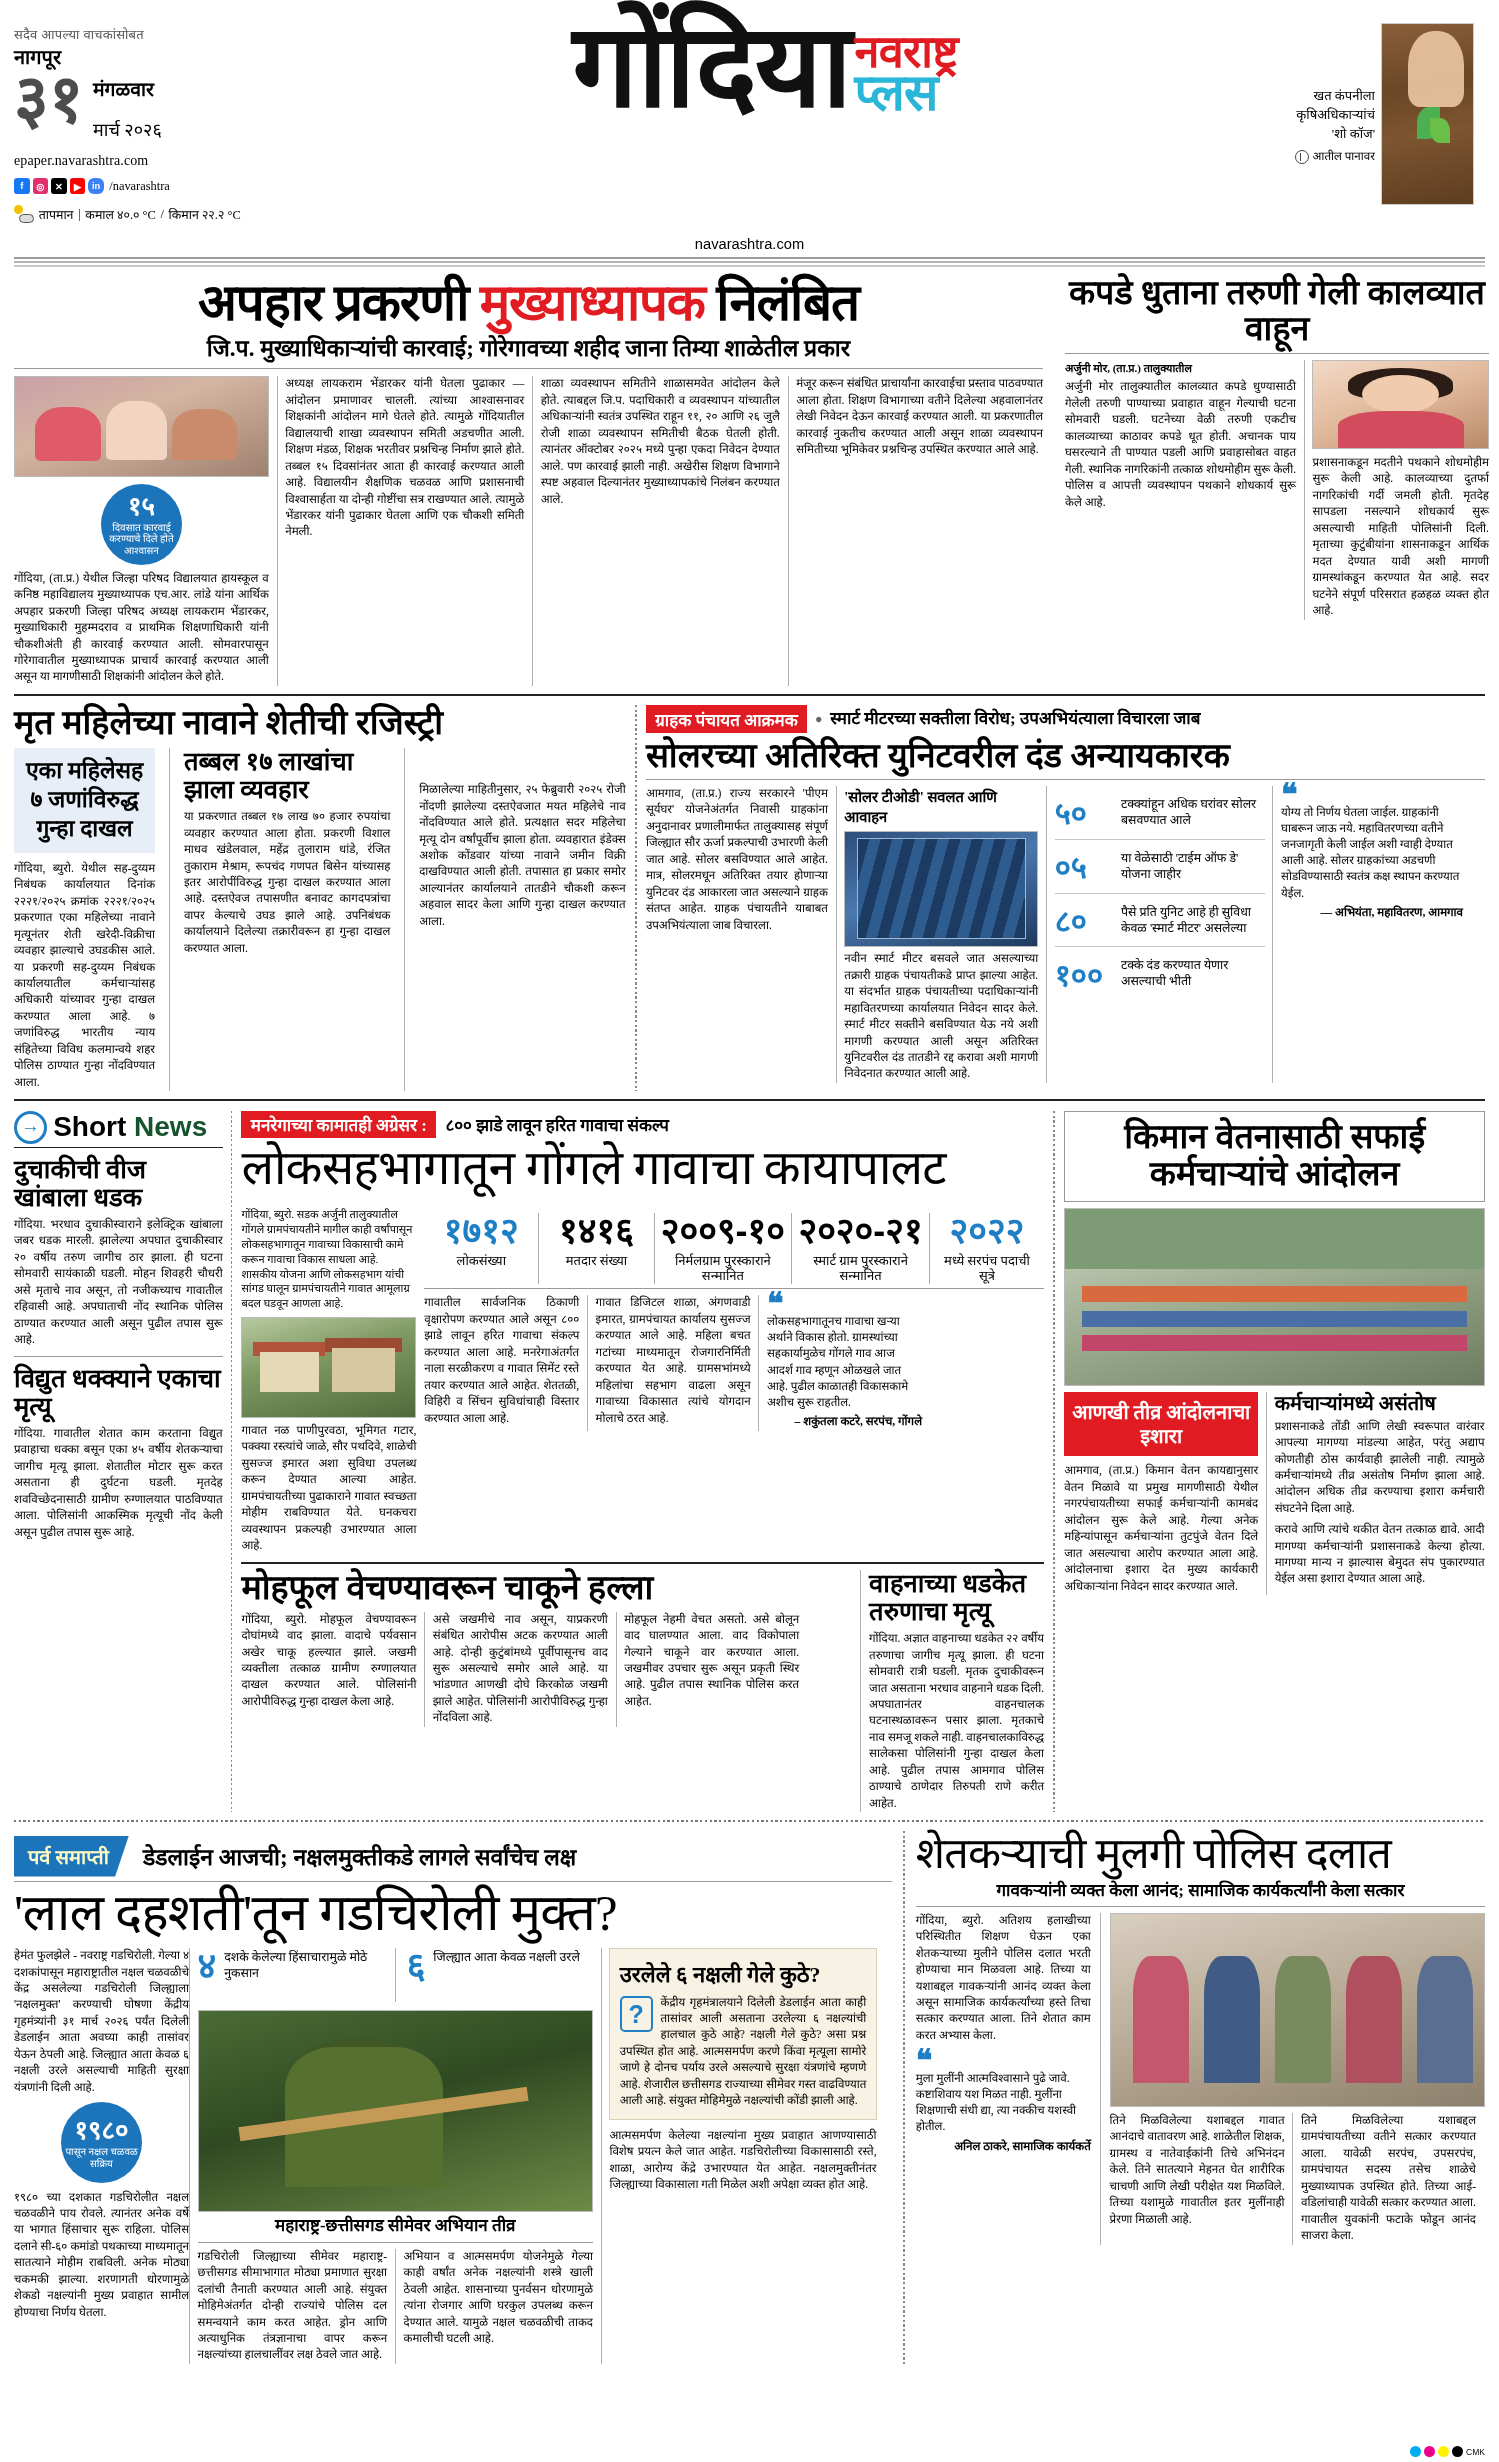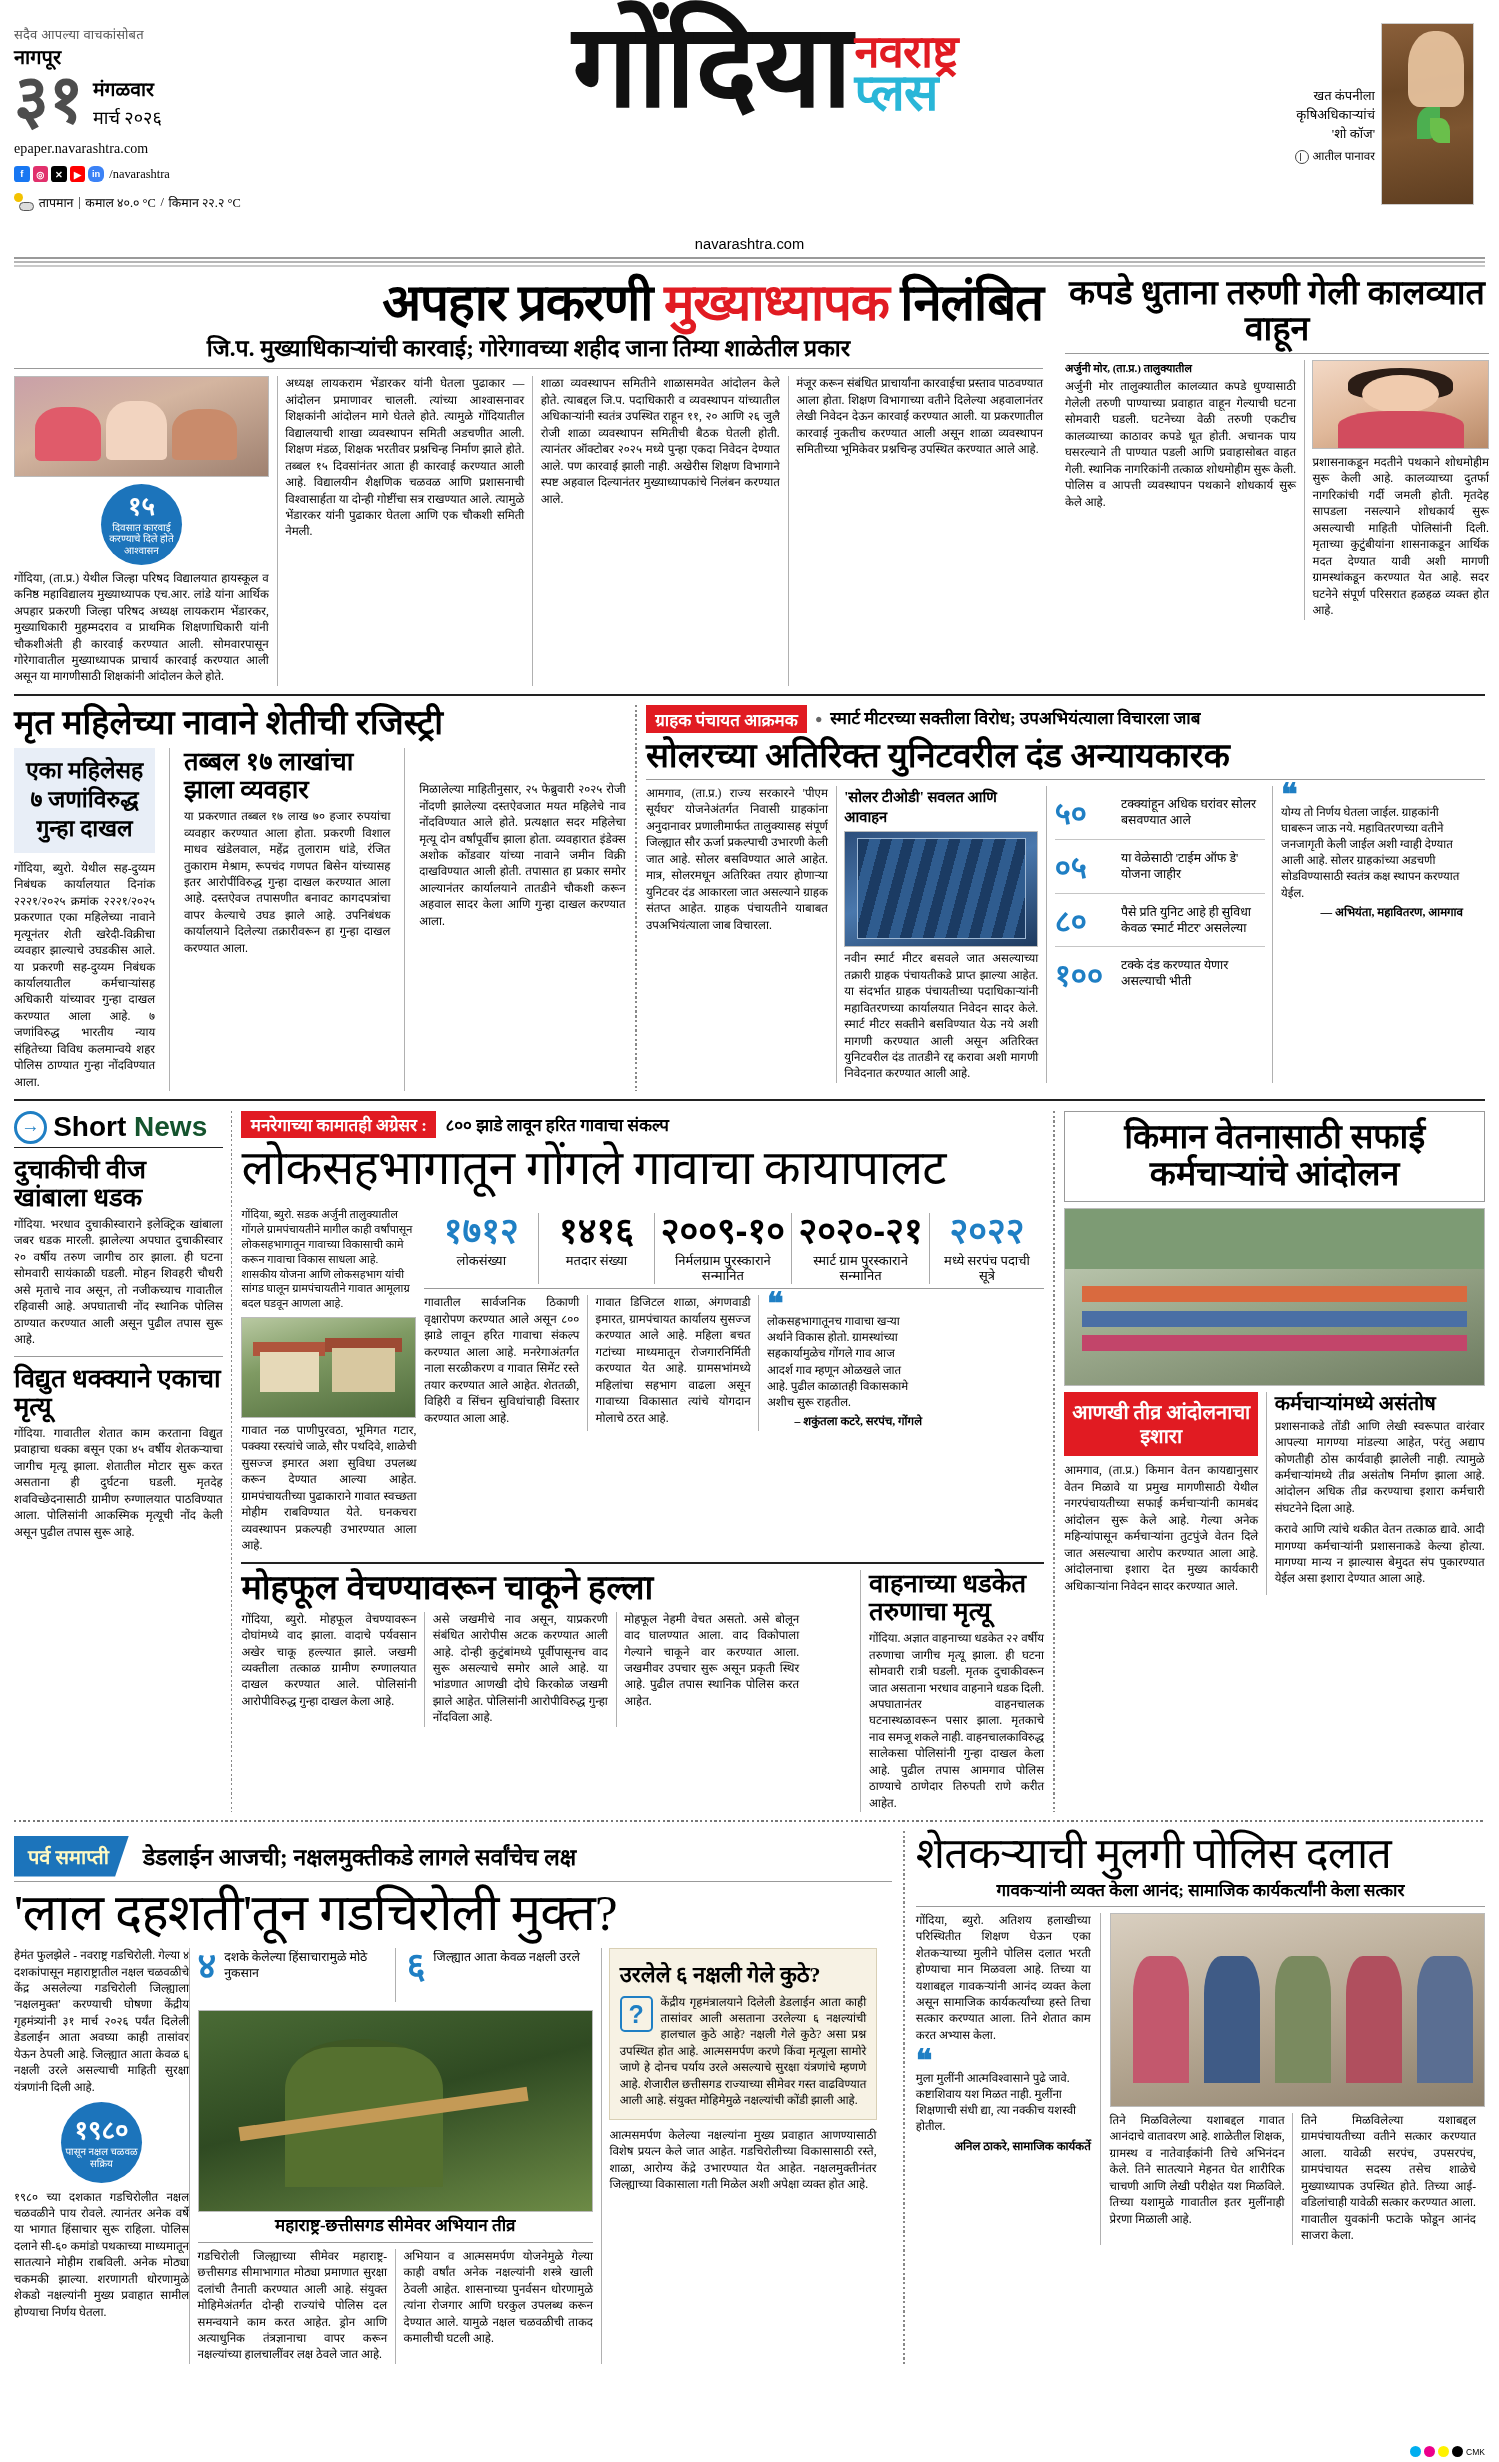--- a/index.html
+++ b/index.html
@@ -15,21 +15,21 @@
 
   
   .masthead { display:flex; align-items:flex-start; height:233px; position:relative; }
   .mh-left { width:233px; padding-top:17px; }
   .tagline { font-size:13px; color:#555; font-family:"Liberation Sans",sans-serif; letter-spacing:0.2px; }
   .city { font-size:20px; font-weight:bold; margin-top:4.7px; line-height:1; }
   .daterow { display:flex; align-items:flex-start; gap:9.3px; margin-top:1.6px; }
   .bigdate { font-size:67px; font-weight:bold; color:#4d4d4d; line-height:.9; font-family:"Liberation Sans",sans-serif; }
   .dcol { padding-top:9.3px; }
   .dayname { font-size:19.4px; font-weight:bold; line-height:1.2; }
-  .monthyear { font-size:18px; line-height:1.3; margin-top:5px;}
+  .monthyear { font-size:18px; line-height:1.3; margin-top:17px;}
   .epaper { font-size:14px; margin-top:11px; letter-spacing:0.1px; }
   .socialrow { display:flex; align-items:center; gap:3.1px; margin-top:9.3px; }
   .sic { width:15.5px; height:15.5px; border-radius:3.1px; display:inline-flex; align-items:center; justify-content:center;
          color:#fff; font-size:9.3px; font-weight:bold; font-family:"Liberation Sans",sans-serif; }
   .sic.fb{background:#1877f2;} .sic.ig{background:#e1306c;} .sic.x{background:#000;}
   .sic.yt{background:#ff0000;} .sic.in{background:#3b82f6;border-radius:6px;}
   .handle { font-size:12.4px; margin-left:2.3px; }
   .weather { display:flex; align-items:center; gap:4.7px; margin-top:11px; font-size:12.4px; }
   .wicon { width:20px; height:18.6px; position:relative; }
   .wicon .cl { position:absolute; right:0; bottom:0; width:15.5px; height:9.3px; background:#ddd; border:1.2px solid #555; border-radius:5.4px;}
@@ -71,21 +71,21 @@
   .hl2 { font-size:34px; font-weight:bold; line-height:1.08; }
   .hl3 { font-size:25.6px; font-weight:bold; line-height:1.1; }
   .kicker { font-size:17px; font-weight:bold; line-height:1.2; }
   .red { color:#e11b22; }
   .blue { color:#1f7fc4; }
 
   
   .top-sec { display:flex; margin-top:7.8px; }
   .top-left { width:1040px; padding-right:11px; }
   .top-right { width:435px; padding-left:11px; }
-  .main-hl { font-size:51px; font-weight:bold; text-align:right; line-height:1.1; letter-spacing:-1.2px; }
+  .main-hl { font-size:51px; font-weight:bold; text-align:center; line-height:1.1; letter-spacing:-1.2px; }
   .main-sub { font-size:23px; font-weight:bold; text-align:center; margin-top:4.7px; line-height:1.2;}
   .cols4 { display:flex; gap:0; margin-top:7.8px; }
   .col { padding:0 7.8px; }
   .photo-box { border:0.8px solid #bbb; overflow:hidden; position:relative; }
   .ph-class { background:linear-gradient(160deg,#c9a0a8 0%,#d4b5a0 40%,#9f8170 100%); }
   .ph-class .p1{position:absolute;left:8%;top:30%;width:26%;height:55%;background:#e05b6a;border-radius:40% 40% 10% 10%;}
   .ph-class .p2{position:absolute;left:36%;top:24%;width:24%;height:60%;background:#f2d4c0;border-radius:40% 40% 8% 8%;}
   .ph-class .p3{position:absolute;left:62%;top:32%;width:26%;height:52%;background:#c98b6b;border-radius:40% 40% 8% 8%;}
   .circ-badge { width:81px;height:81px;border-radius:50%;background:#1c74bb;color:#fff;display:flex;
                 flex-direction:column;align-items:center;justify-content:center;text-align:center;

